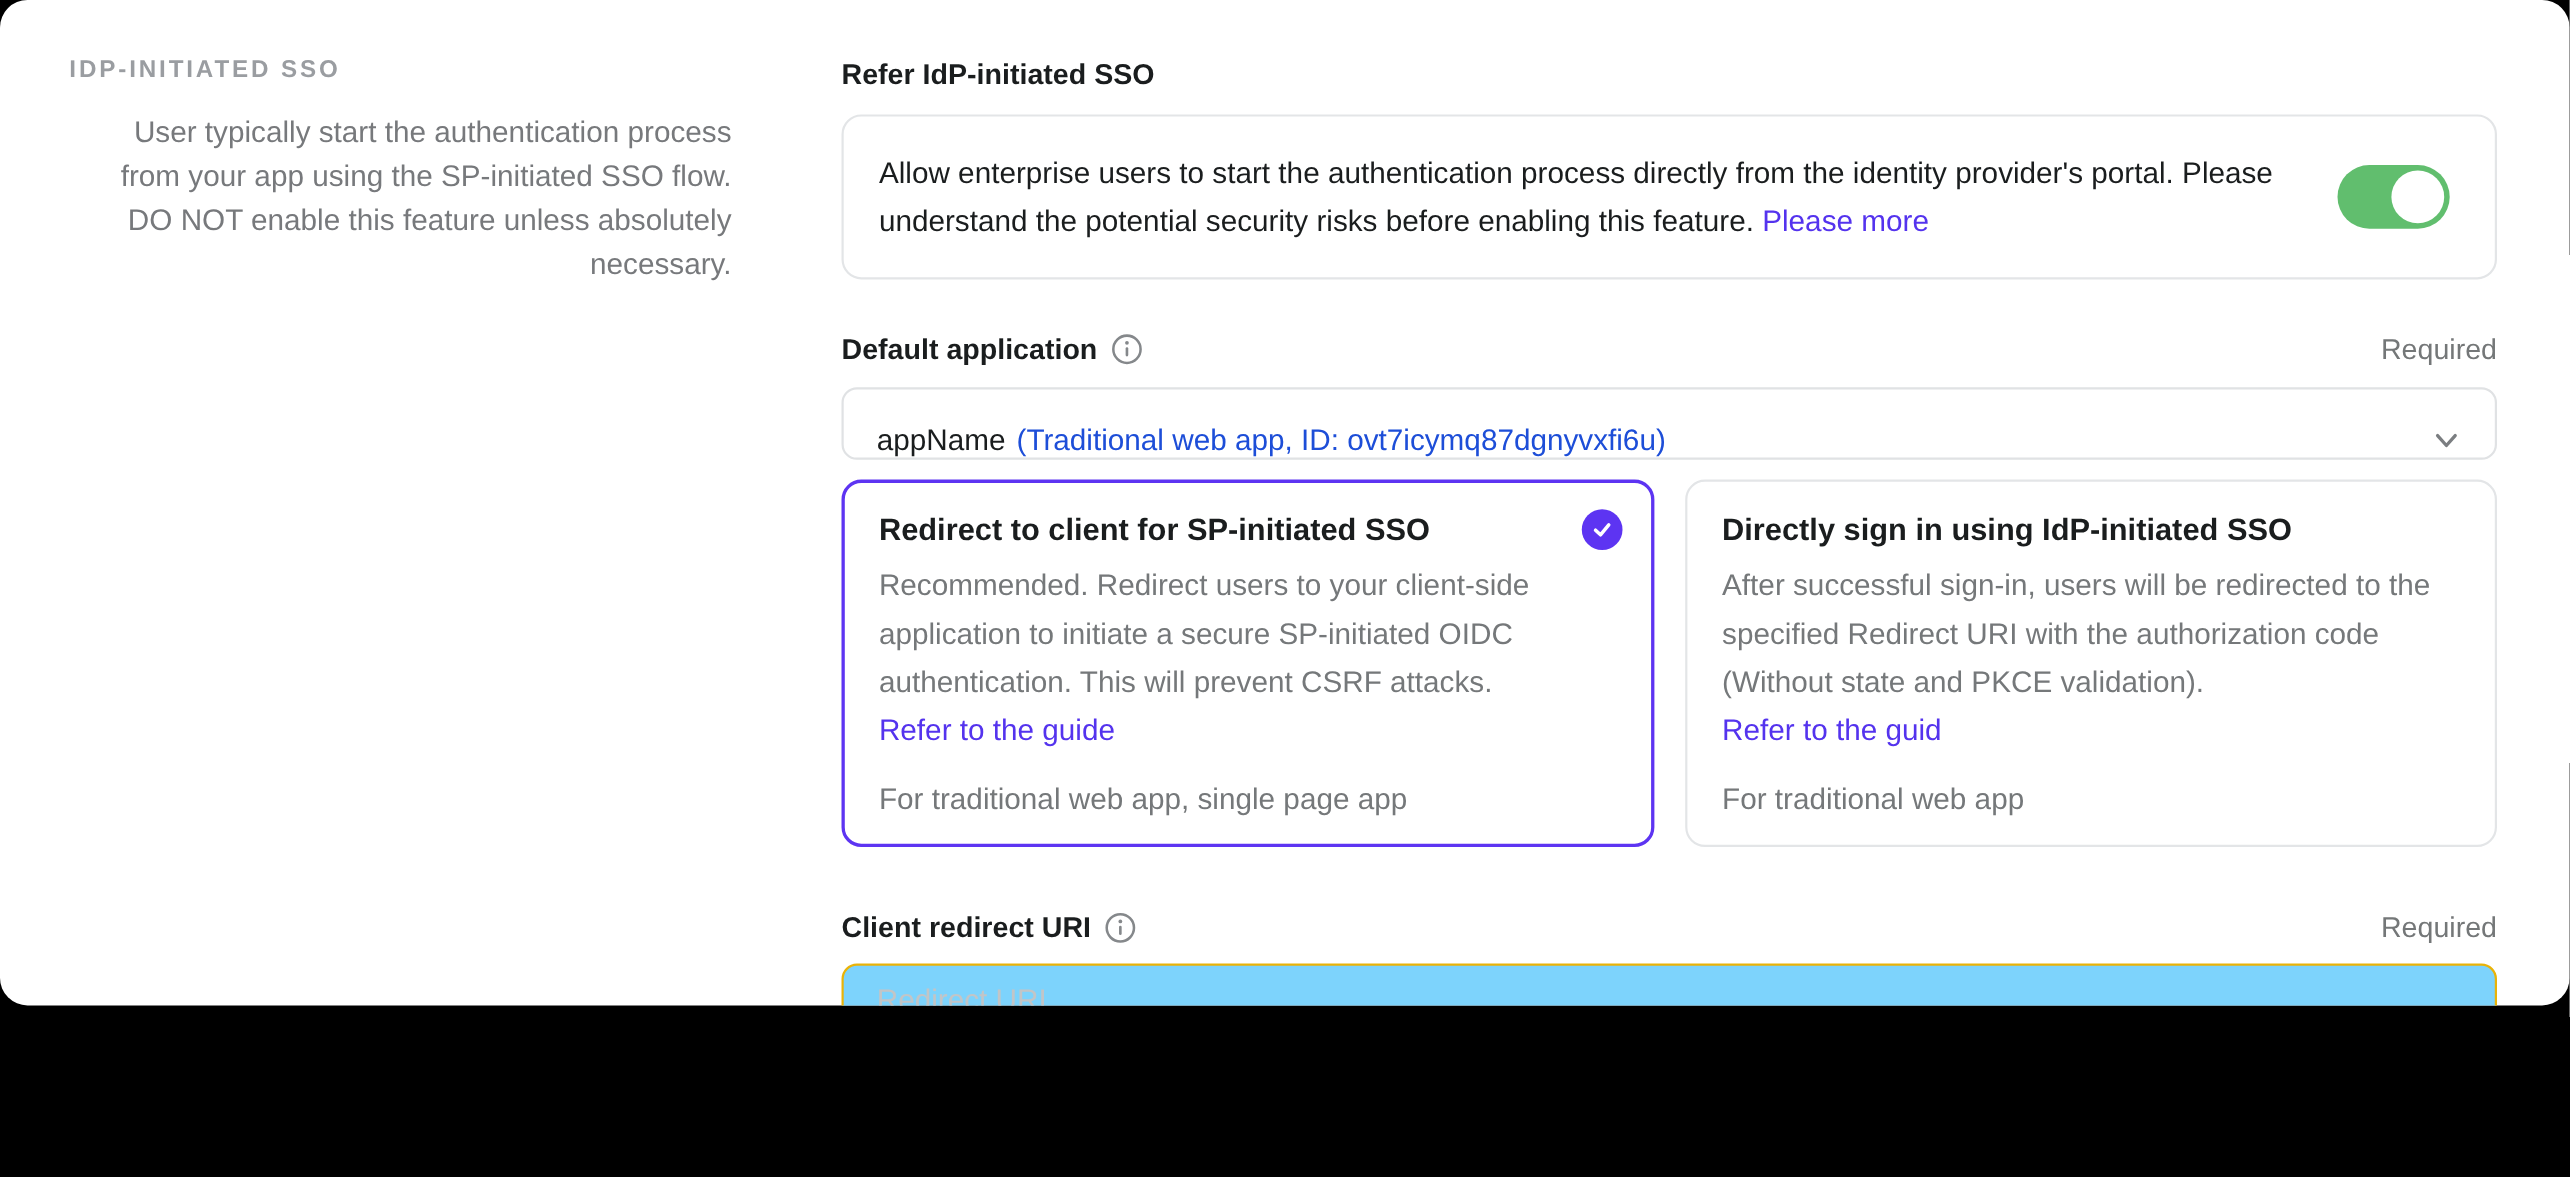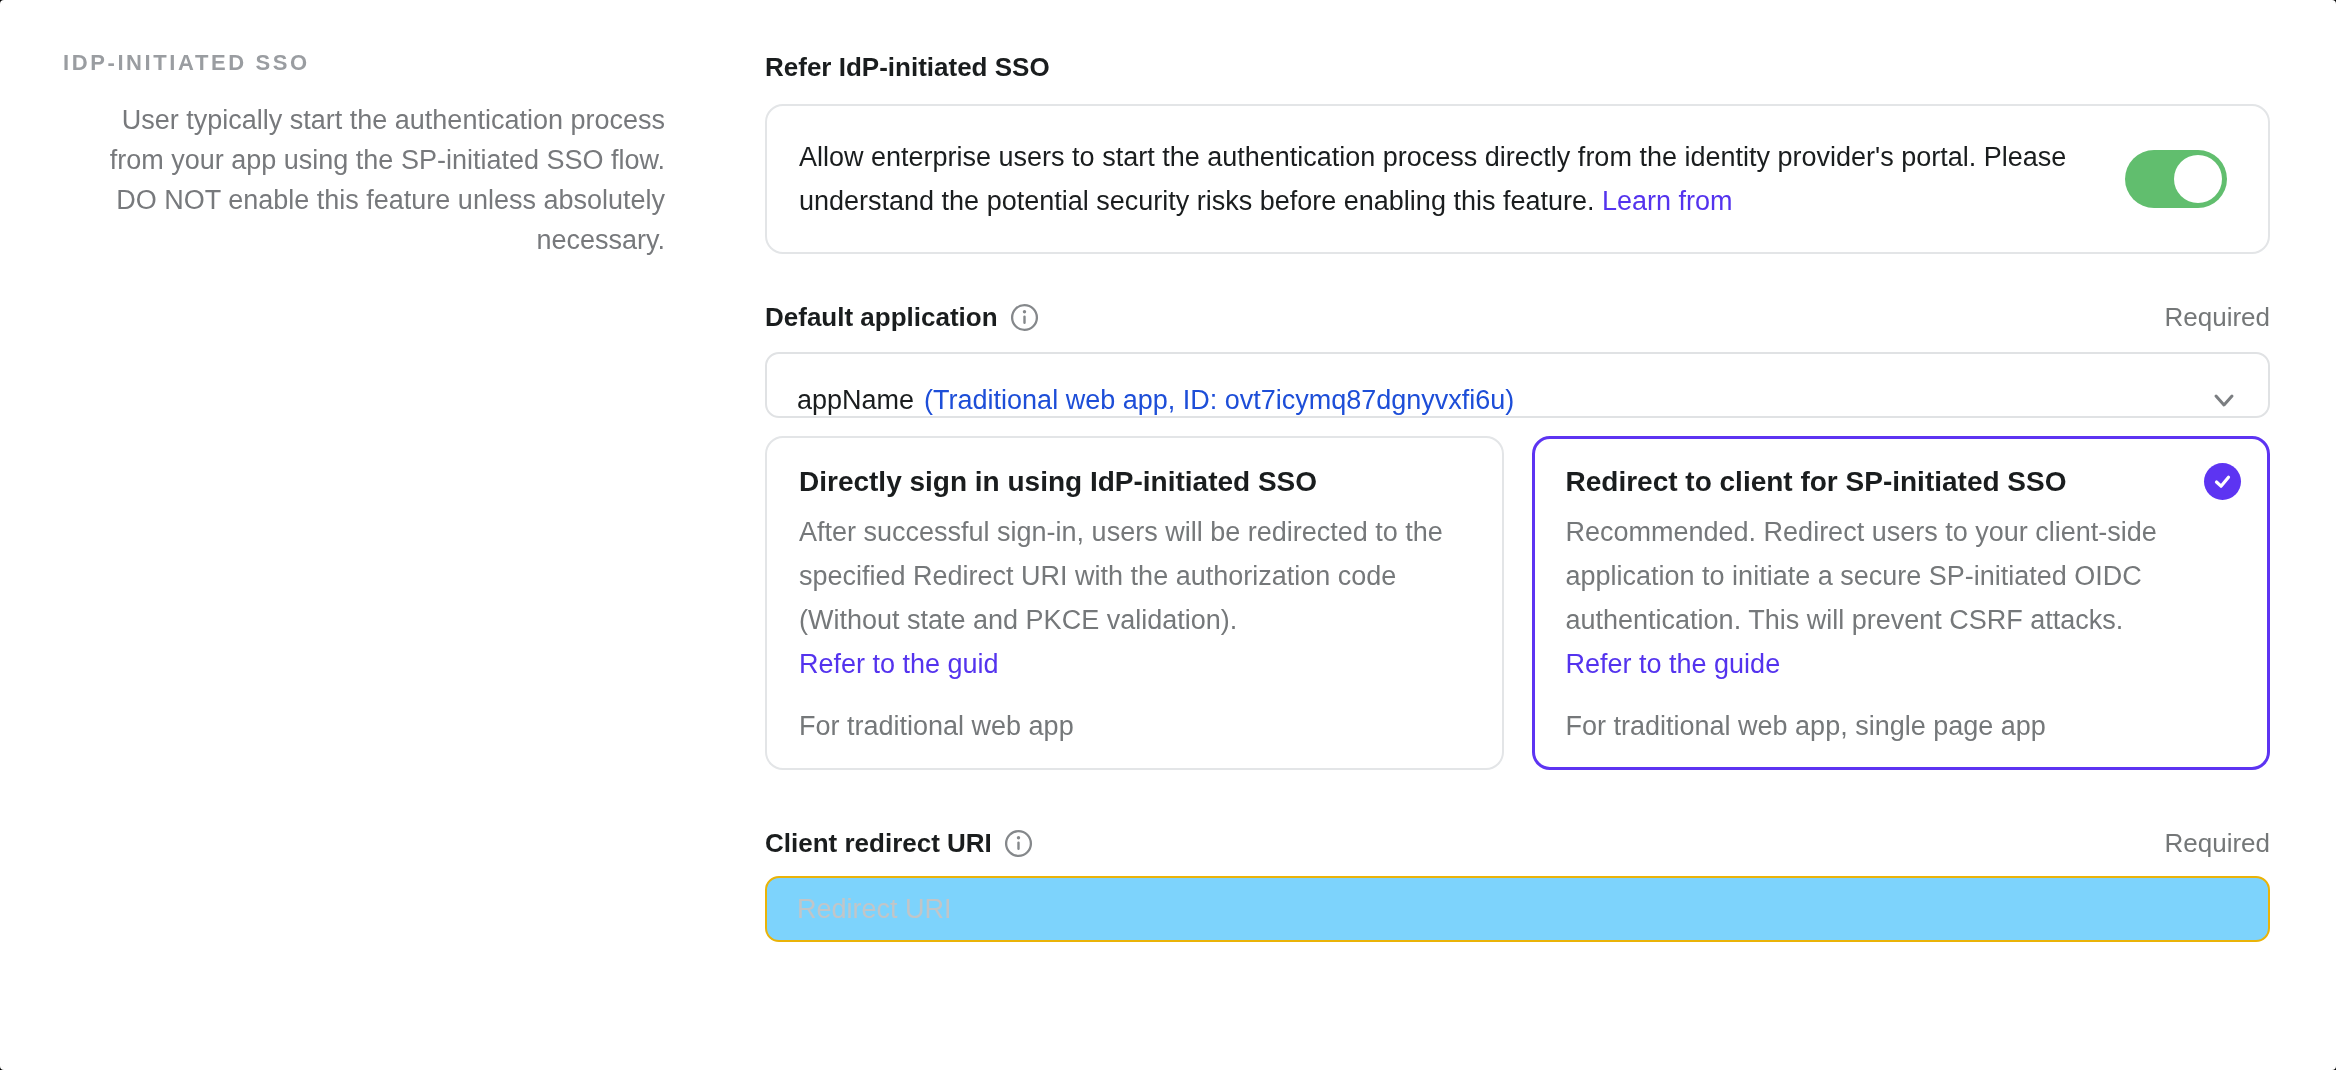--- a/index.html
+++ b/index.html
@@ -3,23 +3,23 @@
 <meta charset="utf-8">
 <style>
   html,body { margin:0; padding:0; }
   body {
     width:2336px; height:1070px;
     background:#000;
     font-family:"Liberation Sans", sans-serif;
     -webkit-font-smoothing:antialiased;
   }
   .window {
-    width:2336px; height:1070px;
+    width:2336px; height:914px;
     background:#ffffff;
-    border-radius:4px;
+    border-radius:25px;
     overflow:hidden;
     display:flex;
     box-sizing:border-box;
   }
 
   
   .aside {
     width:765px; flex-shrink:0;
     box-sizing:border-box;
     padding:50px 100px 0 63px;
@@ -176,21 +176,21 @@
 
   <div class="main">
 
     
     <div class="field-label-row">
       <div class="field-label">Refer IdP-initiated SSO</div>
     </div>
 
     <div class="banner">
       <div class="banner-text">
-        <span>Allow enterprise users to start the authentication process directly from the identity provider's portal. Please understand the potential security risks before enabling this feature. </span><span class="link">Learn from</span>
+        <span>Allow enterprise users to start the authentication process directly from the identity provider's portal. Please understand the potential security risks before enabling this feature. </span><span class="link">Please more</span>
       </div>
       <div class="toggle">
         <div class="knob"></div>
       </div>
     </div>
 
     
     <div class="field-label-row mt-46">
       <div class="field-label">
         <span>Default application</span>
@@ -212,39 +212,39 @@
         <svg width="32" height="32" viewBox="0 0 32 32">
             <polyline points="8,12 16,21 24,12" fill="none" stroke="#7b7e81" stroke-width="3" stroke-linecap="round" stroke-linejoin="round"></polyline>
           </svg>
       </span>
     </div>
 
     
 
     <div class="cards">
 
-      <div class="option-card">
-        <div class="option-title">Directly sign in using IdP-initiated SSO</div>
-        <div class="option-desc">After successful sign-in, users will be redirected to the specified Redirect URI with the authorization code (Without state and PKCE validation).</div>
-        <div class="option-link">Refer to the guid</div>
-        <div class="option-footnote">For traditional web app</div>
-      </div>
-
       <div class="option-card selected">
         <div class="check-badge">
           <svg width="21" height="21" viewBox="0 0 21 21">
               <polyline points="4.5,11 9,15.2 16.5,6.2" fill="none" stroke="#ffffff" stroke-width="3.2" stroke-linecap="round" stroke-linejoin="round"></polyline>
             </svg>
         </div>
         <div class="option-title">Redirect to client for SP-initiated SSO</div>
         <div class="option-desc">Recommended. Redirect users to your client-side application to initiate a secure SP-initiated OIDC authentication. This will prevent CSRF attacks.</div>
         <div class="option-link">Refer to the guide</div>
         <div class="option-footnote">For traditional web app, single page app</div>
       </div>
 
+      <div class="option-card">
+        <div class="option-title">Directly sign in using IdP-initiated SSO</div>
+        <div class="option-desc">After successful sign-in, users will be redirected to the specified Redirect URI with the authorization code (Without state and PKCE validation).</div>
+        <div class="option-link">Refer to the guid</div>
+        <div class="option-footnote">For traditional web app</div>
+      </div>
+
     </div>
 
     
     <div class="field-label-row mt-56">
       <div class="field-label">
         <span>Client redirect URI</span>
         <span class="info-icon">
           <svg width="29" height="29" viewBox="0 0 29 29">
               <circle cx="14.5" cy="14.5" r="12.4" fill="none" stroke="#85888b" stroke-width="2.3"></circle>
               <rect x="13.3" y="12.6" width="2.4" height="8.4" rx="1.2" fill="#85888b"></rect>

